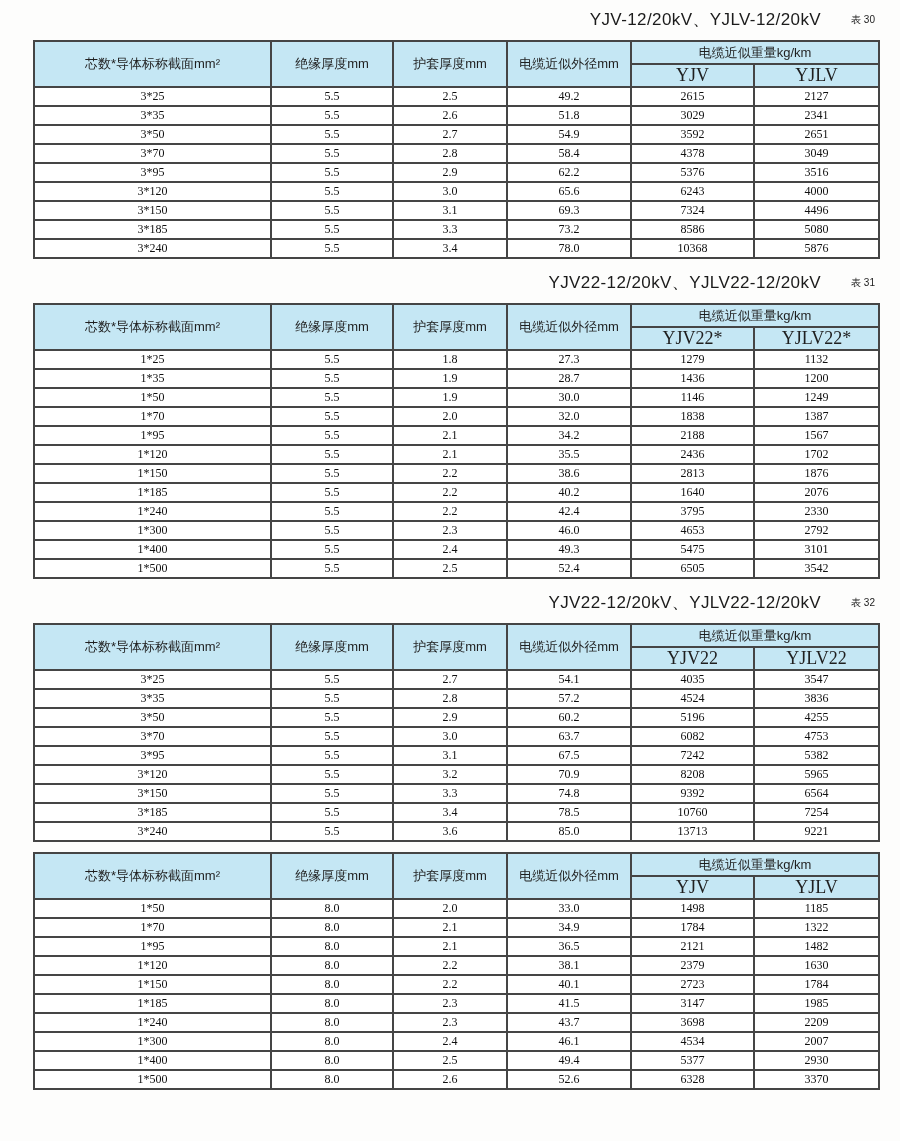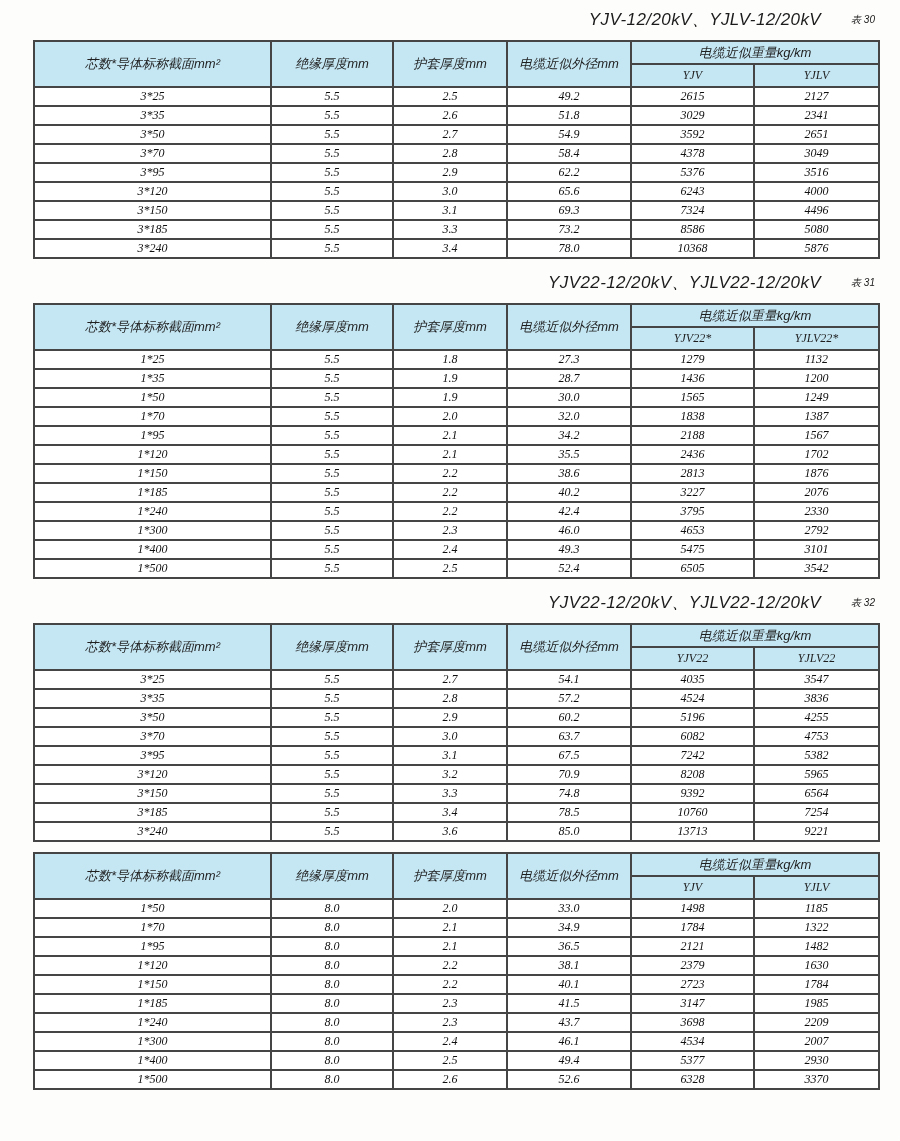--- a/index.html
+++ b/index.html
@@ -14,21 +14,20 @@
     width: 900px;
     background: #ffffff;
     font-family: "Liberation Sans", sans-serif;
   }
   .page {
     width: 900px;
     height: 1141px;
     background: var(--pagebg);
     padding: 6px 22px 15px 33px;
     overflow: hidden;
-    font-style: italic;
   }
   .section { margin-top: 0; }
   .section + .section { margin-top: 10px; }
   .title-row {
     display: flex;
     justify-content: flex-end;
     align-items: center;
     height: 27px;
     margin-bottom: 7px;
   }
@@ -61,21 +60,21 @@
   }
   table.spec thead th {
     background: var(--hbg);
     font-weight: normal;
     font-size: 13px;
     color: #1f1f1f;
     height: 23px;
   }
   table.spec thead th.sub {
     font-family: "Liberation Serif", serif;
-    font-size: 12px;
+    font-size: 18px;
   }
   table.spec tbody td {
     height: 17px;
     font-family: "Liberation Serif", serif;
     font-size: 12px;
     color: #101010;
     background: #ffffff;
     line-height: 17px;
   }
 </style>
@@ -230,21 +229,21 @@
             <td>1.9</td>
             <td>28.7</td>
             <td>1436</td>
             <td>1200</td>
           </tr>
           <tr>
             <td>1*50</td>
             <td>5.5</td>
             <td>1.9</td>
             <td>30.0</td>
-            <td>1565</td>
+            <td>1146</td>
             <td>1249</td>
           </tr>
           <tr>
             <td>1*70</td>
             <td>5.5</td>
             <td>2.0</td>
             <td>32.0</td>
             <td>1838</td>
             <td>1387</td>
           </tr>
@@ -270,21 +269,21 @@
             <td>2.2</td>
             <td>38.6</td>
             <td>2813</td>
             <td>1876</td>
           </tr>
           <tr>
             <td>1*185</td>
             <td>5.5</td>
             <td>2.2</td>
             <td>40.2</td>
-            <td>3227</td>
+            <td>1640</td>
             <td>2076</td>
           </tr>
           <tr>
             <td>1*240</td>
             <td>5.5</td>
             <td>2.2</td>
             <td>42.4</td>
             <td>3795</td>
             <td>2330</td>
           </tr>

